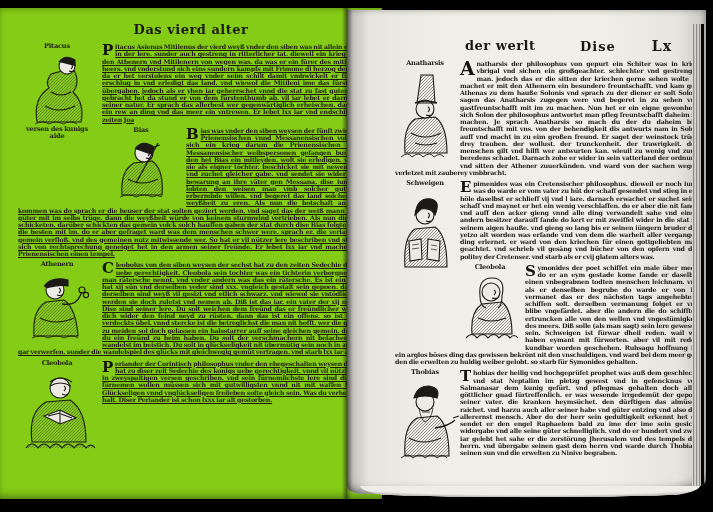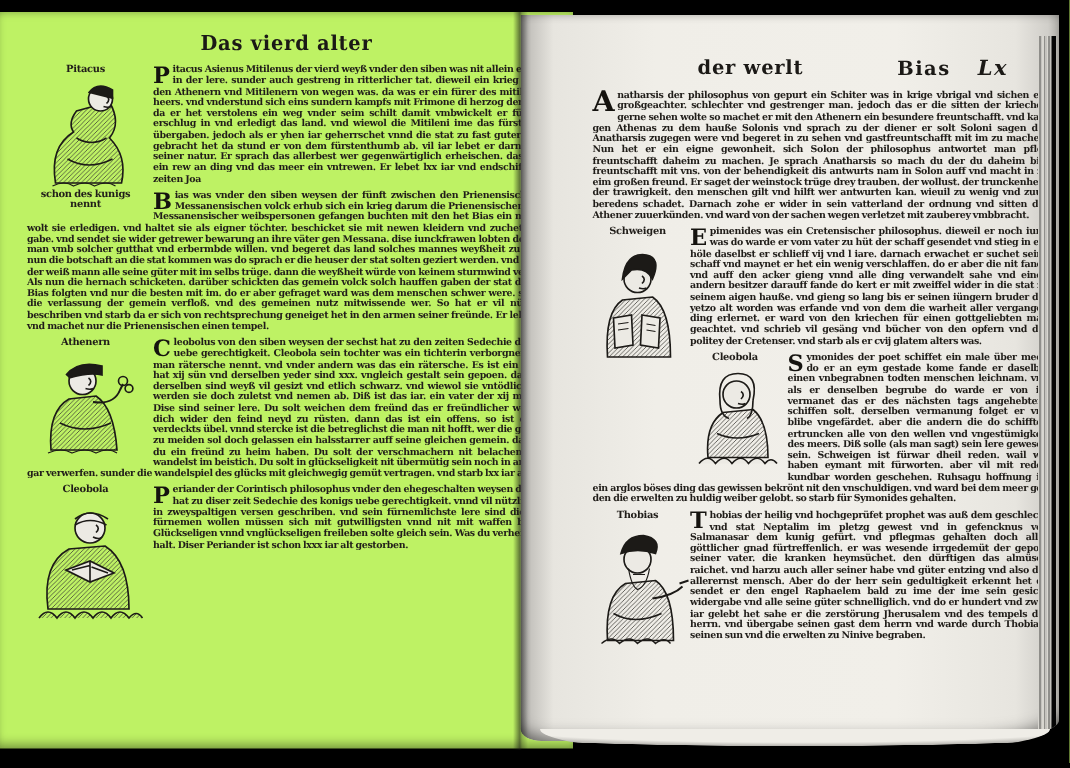--- a/index.html
+++ b/index.html
@@ -7,21 +7,21 @@
     width:713px;height:512px;overflow:hidden;position:relative;
     background:#000;
     font-family:"DejaVu Serif", serif;
   }
   .book{position:absolute;inset:0;}
   
   .page{position:absolute;top:8px;overflow:hidden;color:#1b1916;}
   .page-left{
     left:0;width:382px;height:491px;
     background:linear-gradient(90deg,#7e7d7a 0,#b5b3ae 6px,#d6d4cе 0,#d8d6d0 18px,#e6e4de 60px,#eae8e2 180px,#e0ded8 300px,#c2c0bb 338px,#8d8c89 345px);
-    background-color:#bef264;
+    background-color:#84cc16;
     box-shadow:inset 0 -6px 8px -4px rgba(0,0,0,.45), inset 0 4px 6px -4px rgba(0,0,0,.35);
   }
   .page-right{
     left:347px;top:10px;width:359px;height:484px;
     background:linear-gradient(90deg,#8a8986 0,#c6c4bf 7px,#e7e5df 22px,#f0eee8 90px,#f1efe9 250px,#e7e5df 330px,#d0cec9 352px,#b5b3ae 359px);
     background-color:#eceae4;
     box-shadow:inset 0 -8px 10px -5px rgba(0,0,0,.5), inset 0 4px 6px -4px rgba(0,0,0,.3);
     border-bottom-left-radius:14px 8px;
     border-bottom-right-radius:60px 14px;
   }
@@ -32,23 +32,23 @@
     border-right:3px solid #050505;}
   .bottom-curl{position:absolute;left:360px;top:486px;width:340px;height:18px;
     background:radial-gradient(ellipse 340px 16px at 50% 0,#efede7 0 55%,#b8b6b1 70%,rgba(0,0,0,0) 72%);
     border-bottom-left-radius:50% 100%;border-bottom-right-radius:50% 100%;}
   
   .lp-header{margin:14px 0 6px 0;text-align:center;font-size:13px;font-weight:700;
     letter-spacing:.5px;transform:scaleY(1.05);}
   .rp-header{position:relative;height:16px;margin-top:28px;font-weight:700;}
   .rp-title{position:absolute;left:118px;font-size:13px;letter-spacing:.5px;}
   .folio{position:absolute;right:34px;font-size:13px;letter-spacing:1px;}
-  .folio .num{margin-left:18px;font-size:14px;font-style:italic;}
-  
-  .content-l{padding:0 4px 0 18px;}
+  .folio .num{margin-left:36px;font-size:14px;}
+  
+  .content-l{padding:0 4px 0 18px;text-decoration:underline;}
   .content-r{padding:6px 7px 0 48px;}
   .para{margin-bottom:4px;font-size:6.3px;line-height:7.25px;text-align:justify;
     font-weight:700;letter-spacing:-.25px;word-spacing:-.4px;color:#201d19;}
   .para::after{content:"";display:block;clear:none;}
   .dropcap{float:left;font-size:15px;line-height:12px;font-weight:700;
     padding:1px 2px 0 0;color:#15130f;}
   .dropcap-big{font-size:19px;line-height:15px;}
   
   .portrait{float:left;width:78px;margin:0 6px 2px 0;text-align:center;}
   .content-r .portrait{width:60px;margin:0 5px 2px 0;}
@@ -75,26 +75,45 @@
               </defs>
             <g stroke="#1c1a17" fill="none" stroke-width="1.1">
               <path d="M12 70 Q8 46 24 36 Q20 30 26 22 L48 16 Q56 30 48 40 Q60 52 56 70 Z" fill="url(#h1)"></path>
               <circle cx="42" cy="14" r="8" fill="#eceae4"></circle>
               <path d="M34 10 Q40 2 50 8 L50 14" fill="#1c1a17"></path>
               <path d="M46 12 q3 2 0 5 M44 19 q3 1 5 0"></path>
               <path d="M26 40 Q36 46 46 40 M20 54 Q34 62 50 54"></path>
               <path d="M10 72 q8 -4 14 0 q8 -4 14 0 q8 -4 14 0" stroke-width="0.8"></path>
             </g>
           </svg>
-          <span class="caption">schon des kunigs nennt</span>
+          <span class="caption">versen des kunigs aide</span>
         </div>
         <span class="dropcap">P</span><span>itacus Asienus Mitilenus der vierd weyß vnder den siben was nit allein erleuchtet in der lere. sunder auch gestreng in ritterlicher tat. dieweil ein krieg zwischen den Athenern vnd Mitilenern von wegen was. da was er ein fürer des mitilenischen heers. vnd vnderstund sich eins sundern kampfs mit Frimone di herzog der Athener. da er het verstolens ein weg vnder seim schilt damit vmbwickelt er für wenen. erschlug in vnd erledigt das land. vnd wiewol die Mitileni ime das fürstenthumb übergaben. jedoch als er yhen iar geherrschet vnnd die stat zu fast guter ordnung gebracht het da stund er von dem fürstenthumb ab. vil iar lebet er darnach nach seiner natur. Er sprach das allerbest wer gegenwärtiglich erheischen. das end wer ein rew an ding vnd das meer ein vntrewen. Er lebet lxx iar vnd endschifft zu den zeiten Joa</span>
       </div>
 
       <div class="para">
+        <div class="portrait">
+          <span class="caption">Bias</span>
+          <svg class="wc" width="66" height="64" viewBox="0 0 66 64">
+            <defs>
+                <pattern id="h2" width="3" height="3" patternUnits="userSpaceOnUse">
+                  <path d="M0 3 L3 0" stroke="#3a3834" stroke-width="0.5"></path>
+                </pattern>
+              </defs>
+            <g stroke="#1c1a17" fill="none" stroke-width="1.1">
+              <path d="M14 60 Q12 36 26 28 L44 26 Q56 34 54 60 Z" fill="url(#h2)"></path>
+              <circle cx="36" cy="18" r="9" fill="#eceae4"></circle>
+              <path d="M27 14 Q34 4 46 12 L44 20" fill="#1c1a17"></path>
+              <path d="M40 16 q3 2 0 5 M38 23 q3 1 5 0"></path>
+              <path d="M50 8 L28 48 M46 12 L52 10" stroke-width="1.3"></path>
+              <path d="M20 44 Q34 52 50 44"></path>
+              <path d="M12 62 q9 -4 16 0 q9 -4 16 0 q6 -3 10 0" stroke-width="0.8"></path>
+            </g>
+          </svg>
+        </div>
         <span class="dropcap">B</span><span>ias was vnder den siben weysen der fünft zwischen den Prienensischen vnnd Messanensischen volck erhub sich ein krieg darum die Prienensischen ritter vil Messanensischer weibspersonen gefangen buchten mit den het Bias ein mitleyden. wolt sie erledigen. vnd haltet sie als eigner töchter. beschicket sie mit newen kleidern vnd zuchet gleicher gabe. vnd sendet sie wider getrewer bewarung an ihre väter gen Messana. dise iunckfrawen lobten den weisen man vmb solcher gutthat vnd erbermbde willen. vnd begeret das land solches mannes weyßheit zu eren. Als nun die botschaft an die stat kommen was do sprach er die heuser der stat solten geziert werden. vnd saget das der weiß mann alle seine güter mit im selbs trüge. dann die weyßheit würde von keinem sturmwind vertrieben. Als nun die hernach schicketen. darüber schickten das gemein volck solch hauffen gaben der stat durch dise Bias folgten vnd nur die besten mit im. do er aber gefraget ward was dem menschen schwer were. sprach er. die verlassung der gemein verfloß. vnd des gemeinen nutz mitwissende wer. So hat er vil nützer lere beschriben vnd starb da er sich von rechtsprechung geneiget het in den armen seiner freünde. Er lebet lxx iar vnd machet nur die Prienensischen einen tempel.</span>
       </div>
 
       <div class="para">
         <div class="portrait">
           <span class="caption">Athenern</span>
           <svg class="wc" width="70" height="70" viewBox="0 0 70 70">
             <defs>
                 <pattern id="h3" width="3" height="3" patternUnits="userSpaceOnUse">
                   <path d="M0 3 L3 0" stroke="#3a3834" stroke-width="0.5"></path>
@@ -138,25 +157,44 @@
         </div>
         <span class="dropcap">P</span><span>eriander der Corintisch philosophus vnder den ehegeschalten weysen der sibend hat zu diser zeit Sedechie des konigs uebe gerechtigkeit. vnnd vil nützlicher lere in zweyspaltigen versen geschriben. vnd sein fürnemlichste lere sind die. die die fürnemen wollen müssen sich mit gutwilligsten vnnd nit mit waffen behelffen. Glückseligen vnnd vnglückseligen freileben solte gleich sein. Was du verheissest das halt. Diser Periander ist schon lxxx iar alt gestorben.</span>
       </div>
 
     </div>
   </div>
 
   <div class="page page-right">
     <div class="rp-header">
       <span class="rp-title">der werlt</span>
-      <span class="folio"><span>Bias</span><span class="num">Lx</span></span>
+      <span class="folio"><span>Dise</span><span class="num">Lx</span></span>
     </div>
     <div class="content-r">
 
       <div class="para">
+        <div class="portrait">
+          <span class="caption">Anatharsis</span>
+          <svg class="wc" width="56" height="92" viewBox="0 0 56 92">
+            <defs>
+                <pattern id="h5" width="3" height="3" patternUnits="userSpaceOnUse">
+                  <path d="M0 3 L3 0" stroke="#3a3834" stroke-width="0.5"></path>
+                </pattern>
+              </defs>
+            <g stroke="#1c1a17" fill="none" stroke-width="1.1">
+              <path d="M8 84 Q6 58 18 50 L38 48 Q50 56 50 84 Z" fill="url(#h5)"></path>
+              <circle cx="28" cy="40" r="9" fill="#eceae4"></circle>
+              <path d="M20 34 L24 6 L36 6 L38 34 Z" fill="url(#h5)"></path>
+              <path d="M18 34 Q28 30 40 34" stroke-width="1.4"></path>
+              <path d="M31 38 q3 2 0 5 M29 46 q3 1 5 0"></path>
+              <path d="M14 64 Q28 72 44 64 M18 74 Q28 78 40 74"></path>
+              <path d="M4 88 q7 -6 11 0 q7 -6 11 0 q7 -6 11 0 q6 -5 10 0" stroke-width="0.9"></path>
+            </g>
+          </svg>
+        </div>
         <span class="dropcap dropcap-big">A</span><span>natharsis der philosophus von gepurt ein Schiter was in krige vbrigal vnd sichen ein großgeachter. schlechter vnd gestrenger man. jedoch das er die sitten der kriechen gerne sehen wolte so machet er mit den Athenern ein besundere freuntschafft. vnd kam gen Athenas zu dem hauße Solonis vnd sprach zu der diener er solt Soloni sagen das Anatharsis zugegen were vnd begeret in zu sehen vnd gastfreuntschafft mit im zu machen. Nun het er ein eigne gewonheit. sich Solon der philosophus antwortet man pfleg freuntschafft daheim zu machen. Je sprach Anatharsis so mach du der du daheim bist freuntschafft mit vns. von der behendigkeit dis antwurts nam in Solon auff vnd macht in zu eim großen freund. Er saget der weinstock trüge drey trauben. der wollust. der trunckenheit. der trawrigkeit. den menschen gilt vnd hilft wer antwurten kan. wieuil zu wenig vnd zuuil beredens schadet. Darnach zohe er wider in sein vatterland der ordnung vnd sitten der Athener zuuerkünden. vnd ward von der sachen wegen verletzet mit zauberey vmbbracht.</span>
       </div>
 
       <div class="para">
         <div class="portrait">
           <span class="caption">Schweigen</span>
           <svg class="wc" width="56" height="82" viewBox="0 0 56 82">
             <defs>
                 <pattern id="h6" width="3" height="3" patternUnits="userSpaceOnUse">
                   <path d="M0 3 L3 0" stroke="#3a3834" stroke-width="0.5"></path>

